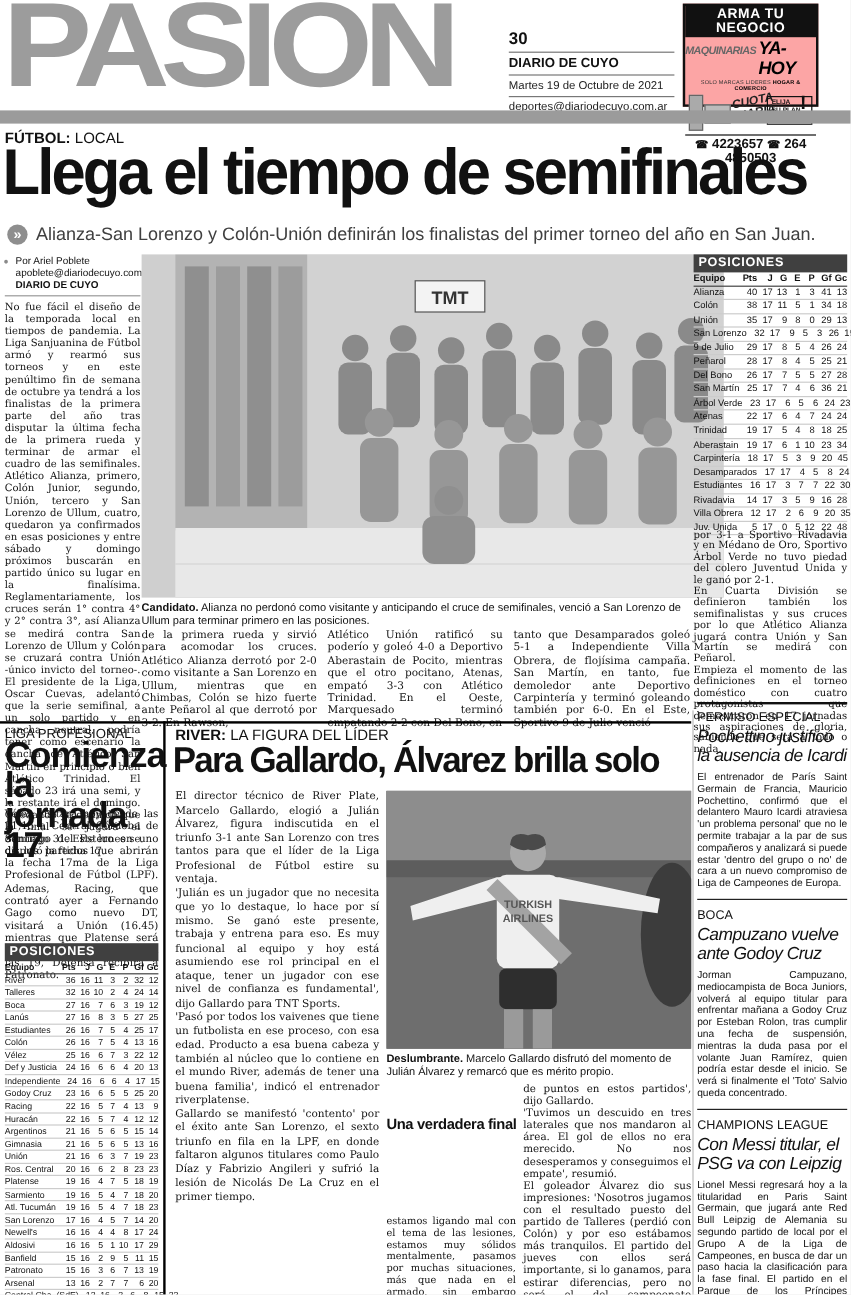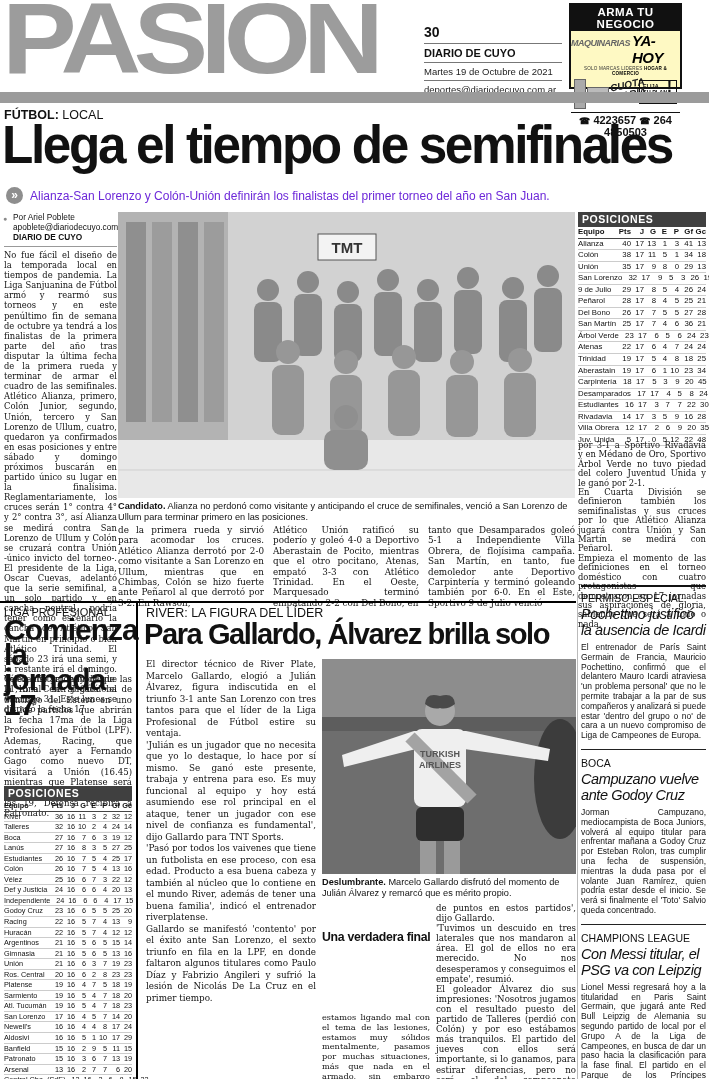--- a/index.html
+++ b/index.html
@@ -7,21 +7,21 @@
         font-family:"Liberation Sans",sans-serif;color:#111;}
   
   .logo{position:absolute;left:2px;top:-8px;font-size:100px;line-height:92px;font-weight:800;
         color:#9c9c9c;letter-spacing:-7px;transform:scaleX(1.12);transform-origin:left top;white-space:nowrap;}
   .mast-info{position:absolute;left:424px;top:24px;width:138px;}
   .page-num{font-size:14px;font-weight:bold;margin-bottom:2px;}
   .info-rule{border-top:1px solid #777;margin:3px 0;}
   .paper-name{font-size:11px;font-weight:bold;}
   .paper-date,.paper-mail{font-size:9.5px;color:#222;margin-top:2px;}
   
-  .ad{position:absolute;left:569px;top:3px;width:113px;height:86px;border:2px solid #111;background:#fef9c3;box-sizing:border-box;}
+  .ad{position:absolute;left:569px;top:3px;width:113px;height:86px;border:2px solid #111;background:#fca5a5;box-sizing:border-box;}
   .ad-title{background:#111;color:#fff;font-weight:bold;font-size:11.5px;text-align:center;padding:1px 0;letter-spacing:.5px;}
   .ad-brandrow{display:flex;align-items:baseline;justify-content:center;gap:2px;margin-top:1px;}
   .ad-maq{font-style:italic;font-weight:bold;font-size:9px;color:#666;letter-spacing:-.5px;}
   .ad-yahoy{font-style:italic;font-weight:800;font-size:15px;color:#000;letter-spacing:-.5px;}
   .ad-sub{font-size:4.6px;text-align:center;color:#333;letter-spacing:.2px;}
   .ad-sub b{color:#000;}
   .ad-mid{position:relative;height:36px;}
   .ad-machines{position:absolute;left:3px;top:3px;width:34px;height:30px;}
   .m1{position:absolute;left:0;top:0;width:10px;height:28px;background:#aaa;border:1px solid #666;}
   .m2{position:absolute;left:13px;top:8px;width:20px;height:14px;background:#bbb;border:1px solid #666;}
@@ -38,29 +38,29 @@
   .vrule-river{position:absolute;left:136px;top:601px;width:2px;height:478px;background:#000;}
   .vrule-rail{position:absolute;left:577px;top:592px;width:1px;height:487px;background:#bbb;}
   
   .kicker{position:absolute;left:4px;top:108px;font-size:12.5px;}
   .kicker b{font-weight:800;}
   .headline{position:absolute;left:2px;top:115px;margin:0;font-size:54px;line-height:58px;font-weight:800;
             letter-spacing:-2.5px;transform:scaleX(.95);transform-origin:left;white-space:nowrap;}
   .deck{position:absolute;left:6px;top:187px;display:flex;align-items:center;gap:7px;width:700px;}
   .deck-icon{width:17px;height:17px;border-radius:50%;background:#8e8e8e;color:#fff;font-weight:bold;
              font-size:12px;line-height:17px;text-align:center;flex:0 0 17px;}
-  .deck-text{font-size:12px;color:#6d28d9;}
+  .deck-text{font-size:15px;color:#404040;}
   .byline{position:absolute;left:4px;top:212px;width:113px;font-size:8.3px;line-height:10px;}
   .byline-bullet{position:absolute;left:-1px;top:2px;color:#8a8a8a;font-size:7px;}
   .byline-lines{margin-left:9px;}
   .byline b{font-weight:800;}
   .byline-rule{border-top:1px solid #999;margin-top:4px;margin-left:0;}
   .serif{font-family:"DejaVu Serif",serif;text-align:justify;}
   .main-left{position:absolute;left:4px;top:250px;width:113px;font-size:8.4px;line-height:10.1px;}
-  .main-photo{position:absolute;left:118px;top:212px;width:457px;height:286px;margin:0;background:#cfcfcf;}
+  .main-photo{position:absolute;left:118px;top:212px;width:457px;height:286px;margin:0;background:#cfcfcf;padding-left:28px;}
   .main-caption{position:absolute;left:118px;top:501px;width:457px;font-size:9.2px;line-height:11px;text-align:left;}
   .main-caption b{font-weight:800;}
   .col3{position:absolute;top:525px;width:146px;font-size:8.8px;line-height:10.4px;}
   .col-a{left:118px;} .col-b{left:273px;} .col-c{left:428px;width:147px;}
   
   .pos-bar{background:#404040;color:#fff;font-weight:bold;font-size:10.5px;letter-spacing:.6px;padding:1px 0 2px 4px;}
   .standings{width:100%;}
   .trow{display:flex;align-items:baseline;border-bottom:1px solid #ccc;}
   .thead-row{font-weight:bold;border-bottom:1px solid #444;}
   .tcell{text-align:right;flex:0 0 auto;}
@@ -75,21 +75,21 @@
   .main-right{position:absolute;left:578px;top:441px;width:128px;font-size:8.4px;line-height:9.4px;}
   .para{margin:0;}
   
   .lpf-kicker{position:absolute;left:4px;top:606px;font-size:11px;}
   .lpf-headline{position:absolute;left:4px;top:617px;margin:0;width:130px;font-size:30px;line-height:25px;
                 font-weight:800;letter-spacing:-1px;}
   .lpf-body{position:absolute;left:4px;top:674px;width:128px;font-size:8.6px;line-height:10.3px;}
   .lpf-standings{position:absolute;left:4px;top:786px;width:128px;}
   
   .river-kicker{position:absolute;left:146px;top:606px;font-size:12.5px;}
-  .river-kicker b{font-weight:400;}
+  .river-kicker b{font-weight:700;}
   .river-headline{position:absolute;left:144px;top:617px;margin:0;font-size:30px;line-height:33px;font-weight:800;
                   letter-spacing:-1.5px;transform:scaleX(.97);transform-origin:left;white-space:nowrap;}
   .river-col1{position:absolute;left:146px;top:659px;width:170px;font-size:8.8px;line-height:11.5px;}
   .river-photo{position:absolute;left:322px;top:659px;width:254px;height:215px;margin:0;background:#6e6e6e;}
   .river-caption{position:absolute;left:322px;top:877px;width:254px;font-size:9.2px;line-height:11px;text-align:left;}
   .river-caption b{font-weight:800;}
   .river-box{position:absolute;left:322px;top:930px;width:110px;}
   .river-box-title{margin:0 0 3px 0;font-size:12.3px;font-weight:800;letter-spacing:-.3px;}
   .river-box-text{font-size:8.4px;line-height:10.2px;font-weight:bold;text-align:justify;}
   .river-col2cont{position:absolute;left:322px;top:1013px;width:108px;font-size:8.2px;line-height:9.8px;}

